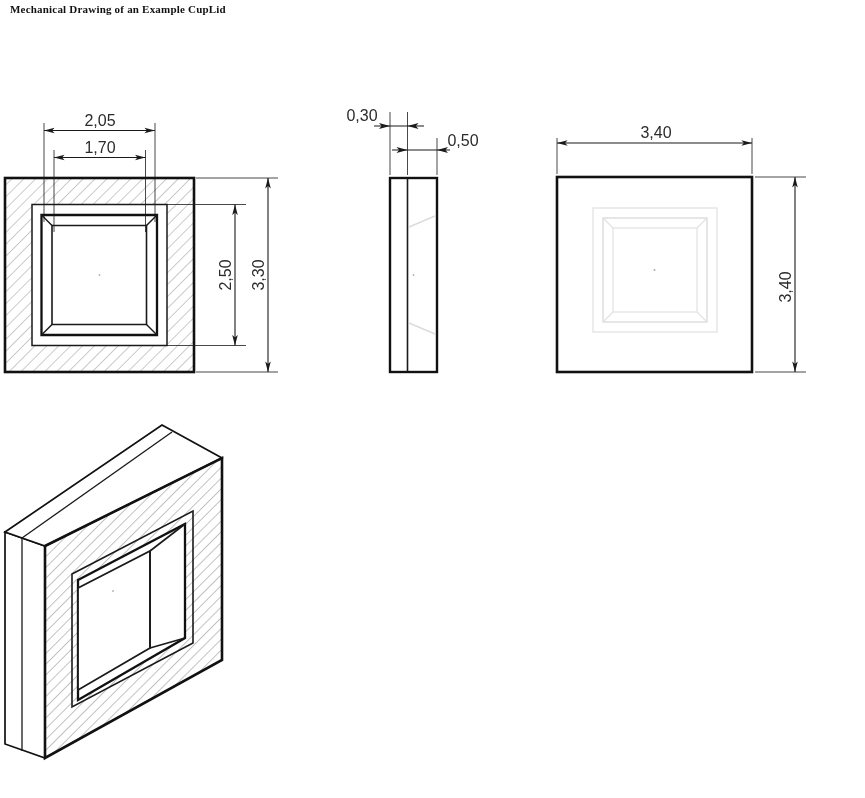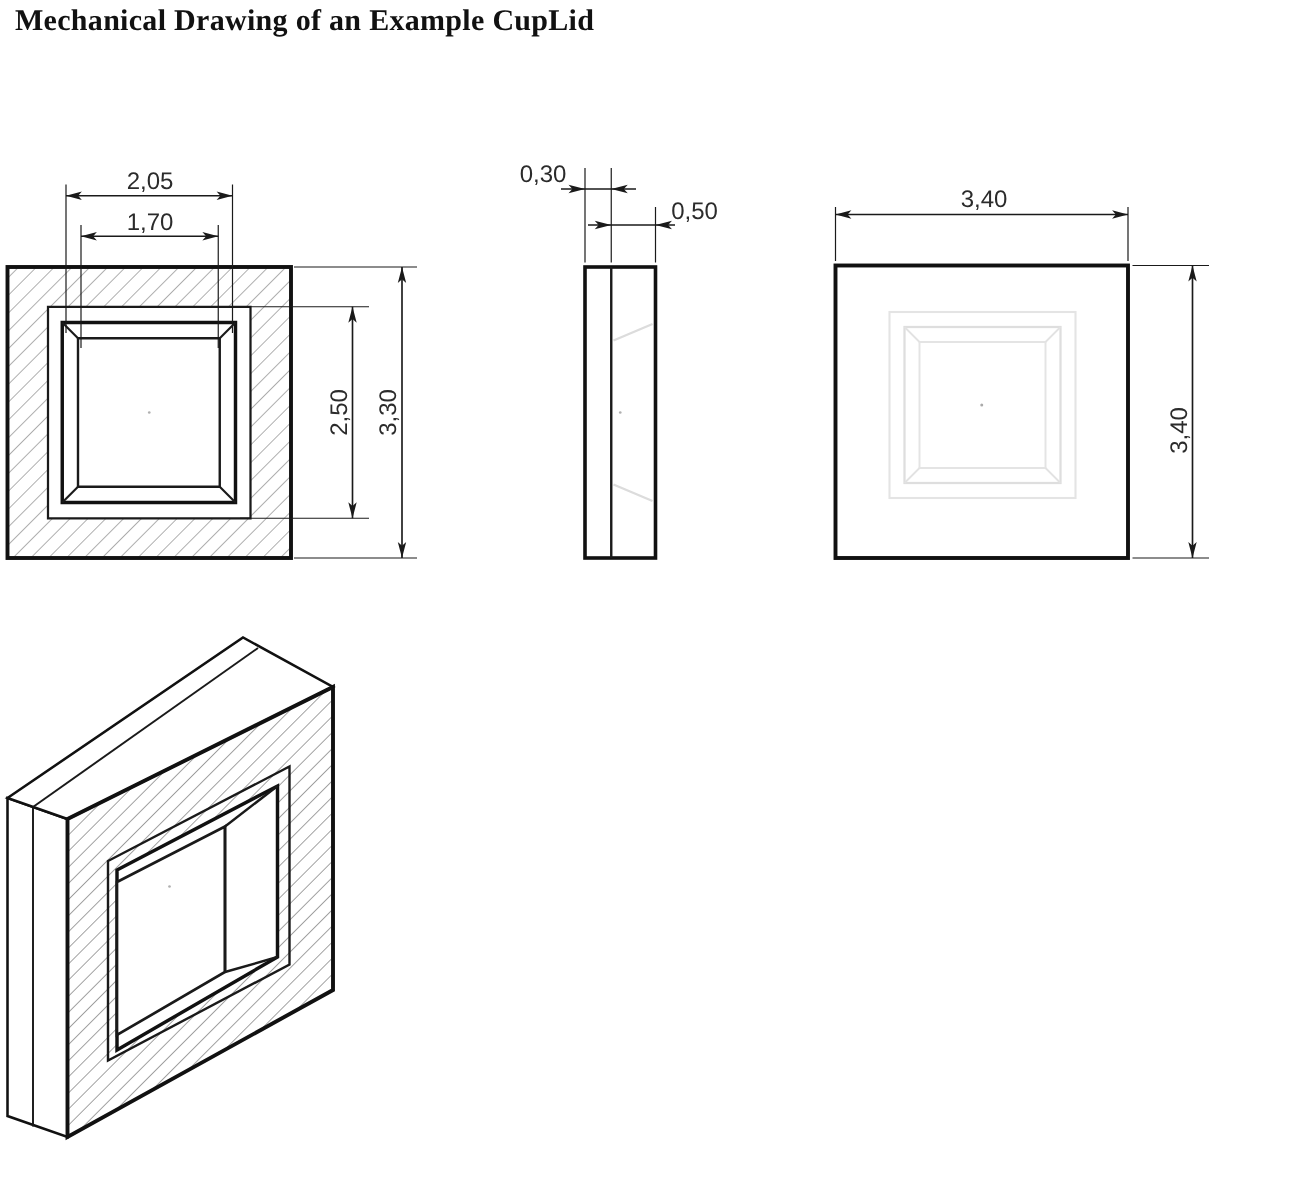--- a/index.html
+++ b/index.html
@@ -15,21 +15,21 @@
     overflow: hidden;
     font-family: "Liberation Sans", sans-serif;
     color: #1a1a1a;
   }
   #drawing-title {
     position: absolute;
     left: 10px;
     top: 3px;
     font-family: "Liberation Serif", serif;
     font-weight: bold;
-    font-size: 20px;
+    font-size: 11px;
     letter-spacing: 0.2px;
     color: #111111;
     white-space: nowrap;
   }
   #drawing-canvas {
     position: absolute;
     left: 0;
     top: 0;
     width: 865px;
     height: 798px;

